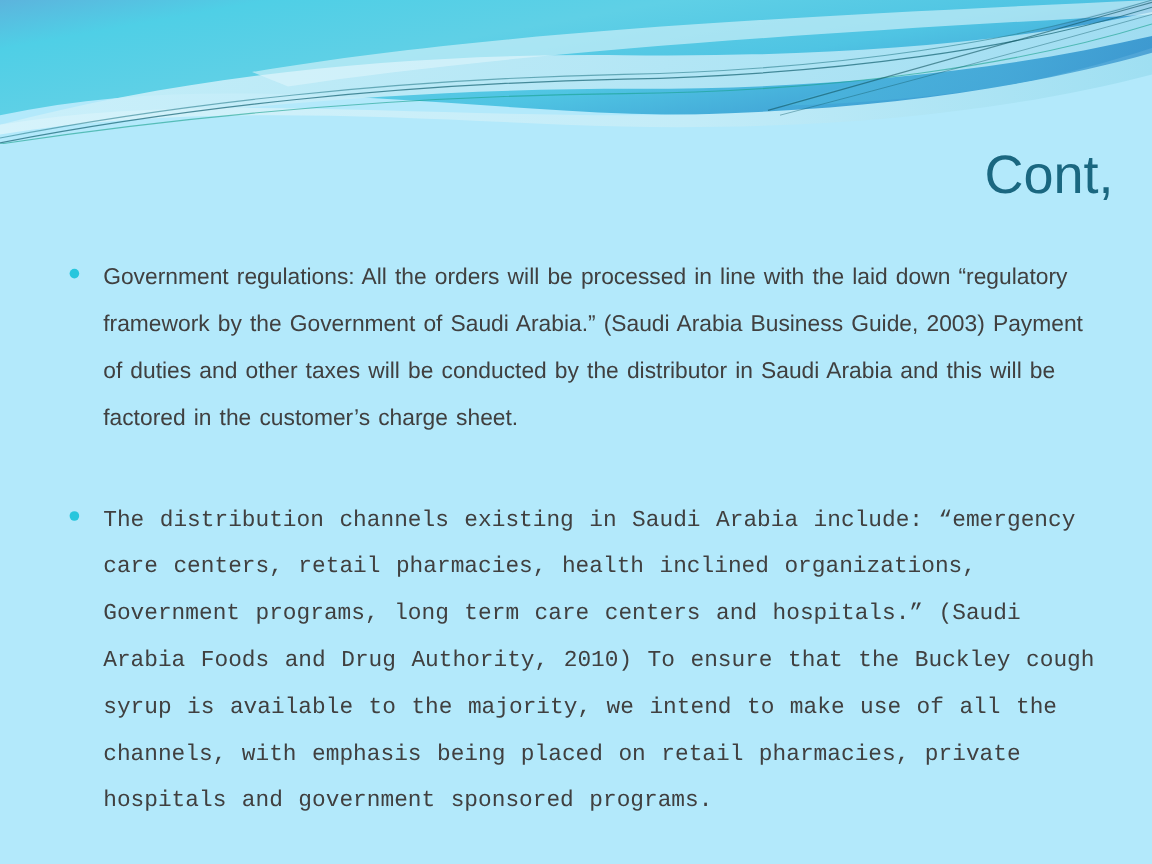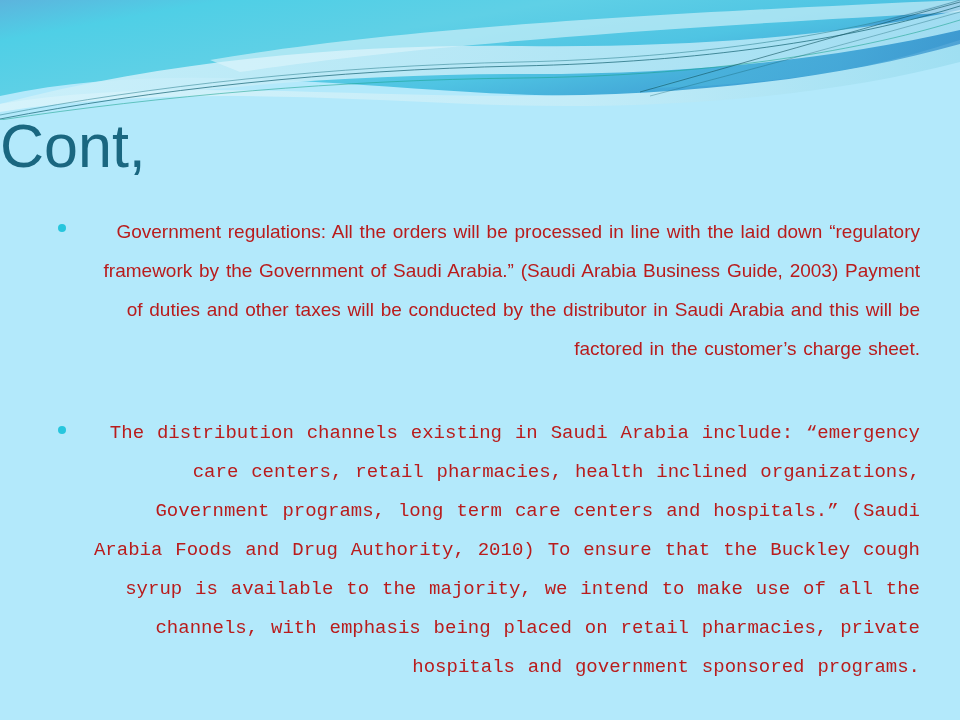--- a/index.html
+++ b/index.html
@@ -37,22 +37,22 @@
     width: 960px;
     height: 120px;
   }
 
   
   .title {
     position: absolute;
     top: 104px;
     left: 0;
     width: 928px;
-    text-align: left;
-    font-size: 61px;
+    text-align: right;
+    font-size: 45px;
     line-height: 84px;
     font-weight: 400;
     color: #1a6780;
     letter-spacing: 0px;
     white-space: pre;
   }
 
   
   .content {
     position: absolute;
@@ -79,22 +79,22 @@
     width: 8px;
     height: 8px;
     border-radius: 50%;
     background: #27c6dd;
   }
 
   .bullet-text {
     display: block;
     font-size: 19px;
     line-height: 39px;
-    color: #b91c1c;
-    text-align: right;
+    color: #404040;
+    text-align: left;
     word-spacing: 1.5px;
     white-space: normal;
   }
 </style>
 </head>
 <body>
 
 <div class="slide">
 
   <div class="wave-band">

